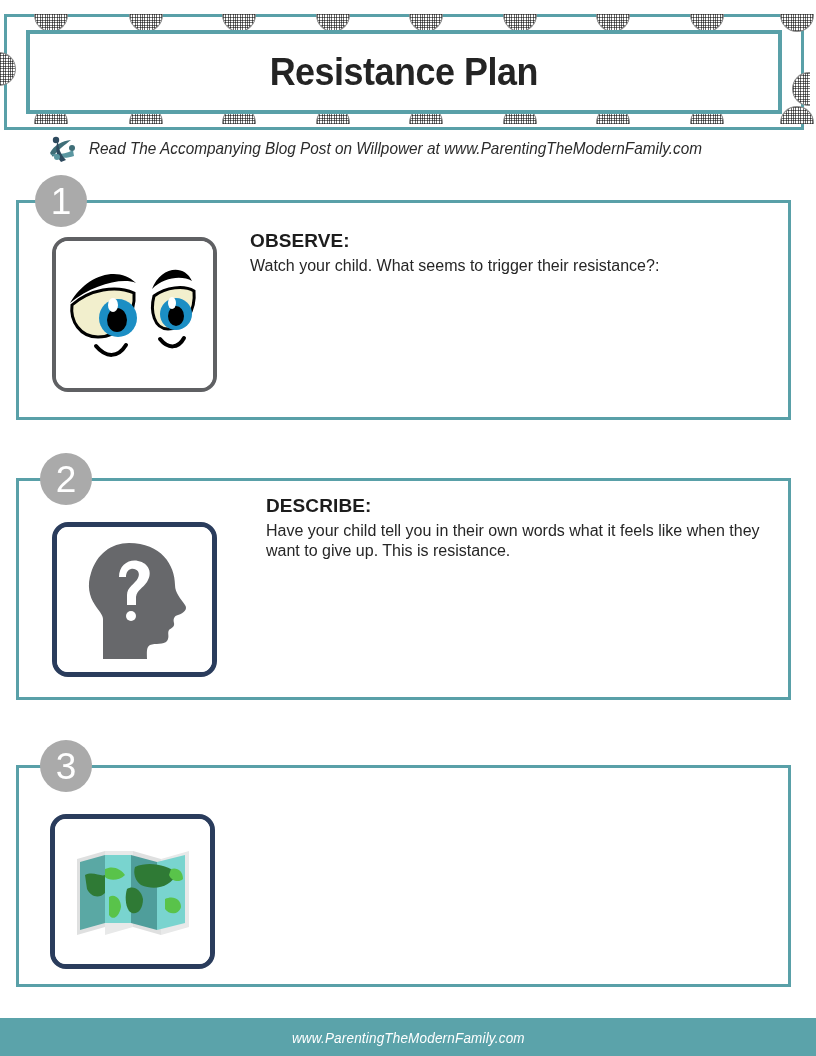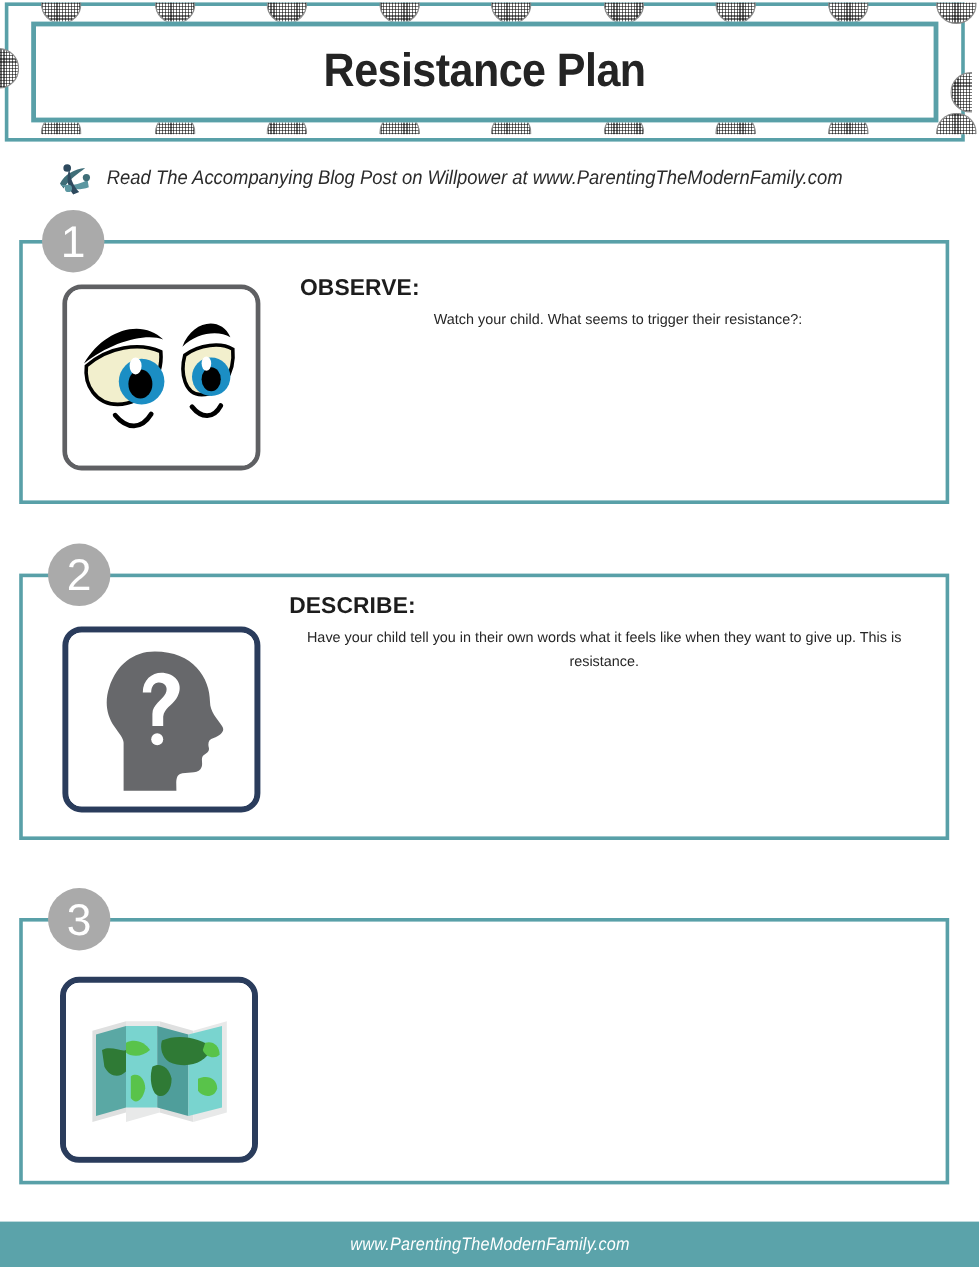--- a/index.html
+++ b/index.html
@@ -8,21 +8,21 @@
     background:#ffffff;
     font-family:"Liberation Sans","DejaVu Sans",sans-serif;
     position:relative;
     overflow:hidden;
     -webkit-font-smoothing:antialiased;
   }
   .page{position:relative;width:816px;height:1056px;}
 
   
   .header-wrap{
-    position:absolute;left:4px;top:2px;width:800px;height:116px;
+    position:absolute;left:4px;top:14px;width:800px;height:116px;
   }
   .header-outer{
     position:absolute;left:0;top:0;width:100%;height:100%;
     border:3px solid #59a0a8;
     box-sizing:border-box;
     background:#ffffff;
   }
   .header-inner{
     position:absolute;left:22px;top:16px;right:22px;bottom:16px;
     border:4px solid #59a0a8;
@@ -116,38 +116,37 @@
     overflow:hidden;
   }
   .thumb.gray{border:4px solid #5f6063;border-radius:16px;}
   .thumb.navy{border:5px solid #2a3c5c;border-radius:16px;}
   #thumb1{left:52px;top:237px;}
   #thumb2{left:52px;top:522px;}
   #thumb3{left:50px;top:814px;}
 
   .body-col{position:absolute;}
   #body1{left:250px;top:218px;width:530px;margin-top:12px;}
-  #body2{left:241px;top:495px;width:525px;}
+  #body2{left:266px;top:495px;width:525px;}
   #body3{left:250px;top:786px;width:525px;}
 
   .heading{
     font-family:"Liberation Sans","DejaVu Sans",sans-serif;
     font-weight:bold;
     font-size:19px;
     color:#1d1d1d;
     margin:0 0 4px 0;
     letter-spacing:0.1px;
   }
   .para{
     font-family:"Liberation Sans","DejaVu Sans",sans-serif;
-    font-size:12px;
+    font-size:16px;
     line-height:20px;
     color:#262626;
     margin:0;
-    text-align:center;
   }
 
   
   .footer{
     position:absolute;left:0;bottom:0;width:816px;height:38px;
     background:#5ba3aa;
     display:flex;align-items:center;justify-content:center;font-style:italic;
   }
   .footer-text{
     color:#ffffff;

